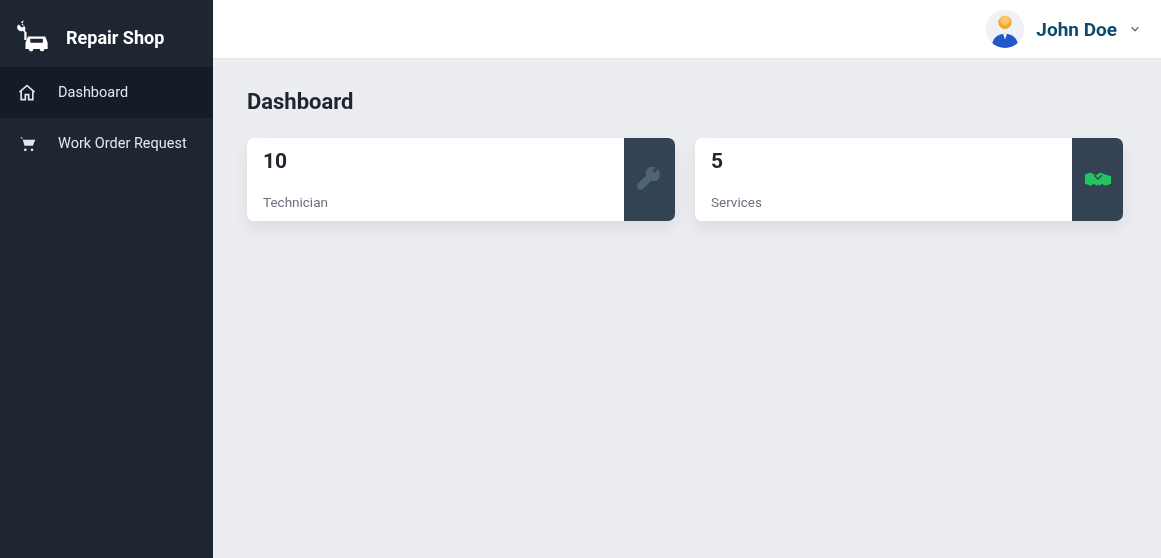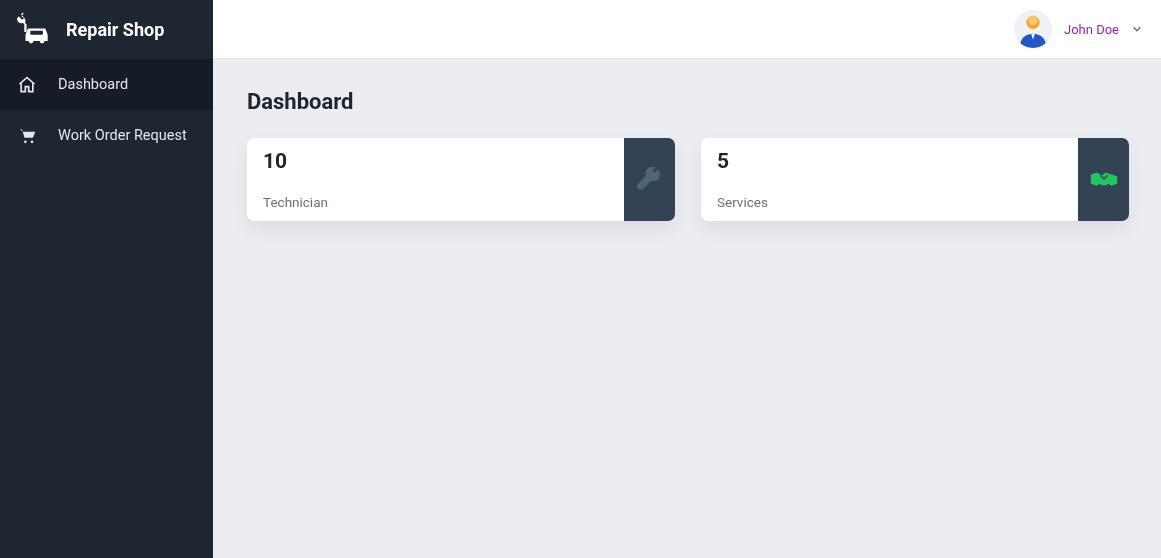--- a/index.html
+++ b/index.html
@@ -24,20 +24,21 @@
       display: flex;
       flex-direction: column;
       flex-shrink: 0;
     }
     .logo-area {
       height: 59px;
       display: flex;
       align-items: center;
       padding: 0 16px;
       gap: 12px;
+      margin-top: 8px;
     }
     .logo-icon {
       width: 38px;
       height: 38px;
       display: flex;
       align-items: center;
       justify-content: center;
     }
     .logo-text {
       color: #ffffff;
@@ -93,44 +94,44 @@
       width: 38px;
       height: 38px;
       border-radius: 50%;
       background: #eef1f5;
       display: flex;
       align-items: center;
       justify-content: center;
       overflow: hidden;
     }
     .user-name {
-      font-size: 13px;
-      color: #a21caf;
-      font-weight: 400;
+      font-size: 19px;
+      color: #0c4a6e;
+      font-weight: 700;
     }
     .chevron {
       width: 12px;
       height: 12px;
       display: flex;
       align-items: center;
       justify-content: center;
     }
 
     .content {
       padding: 30px 34px;
     }
     .page-title {
       font-size: 22px;
       font-weight: 700;
       color: #1f2430;
       margin-bottom: 24px;
     }
     .cards {
       display: flex;
-      gap: 26px;
+      gap: 20px;
     }
     .card {
       width: 428px;
       height: 83px;
       background: #ffffff;
       border-radius: 7px;
       display: flex;
       overflow: hidden;
       box-shadow: 0 8px 18px rgba(0,0,0,0.07);
     }

